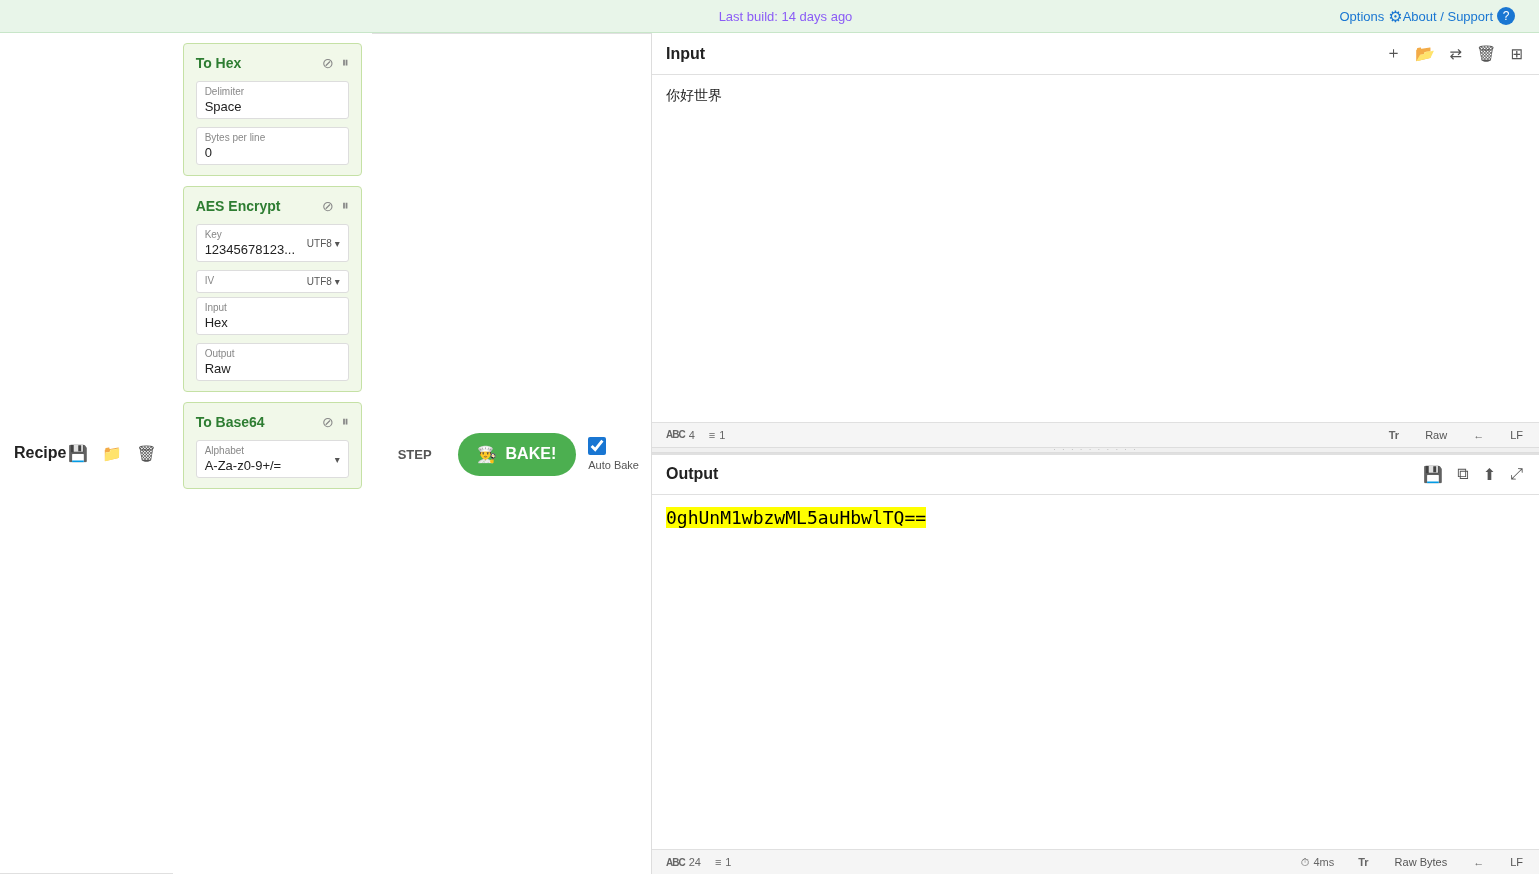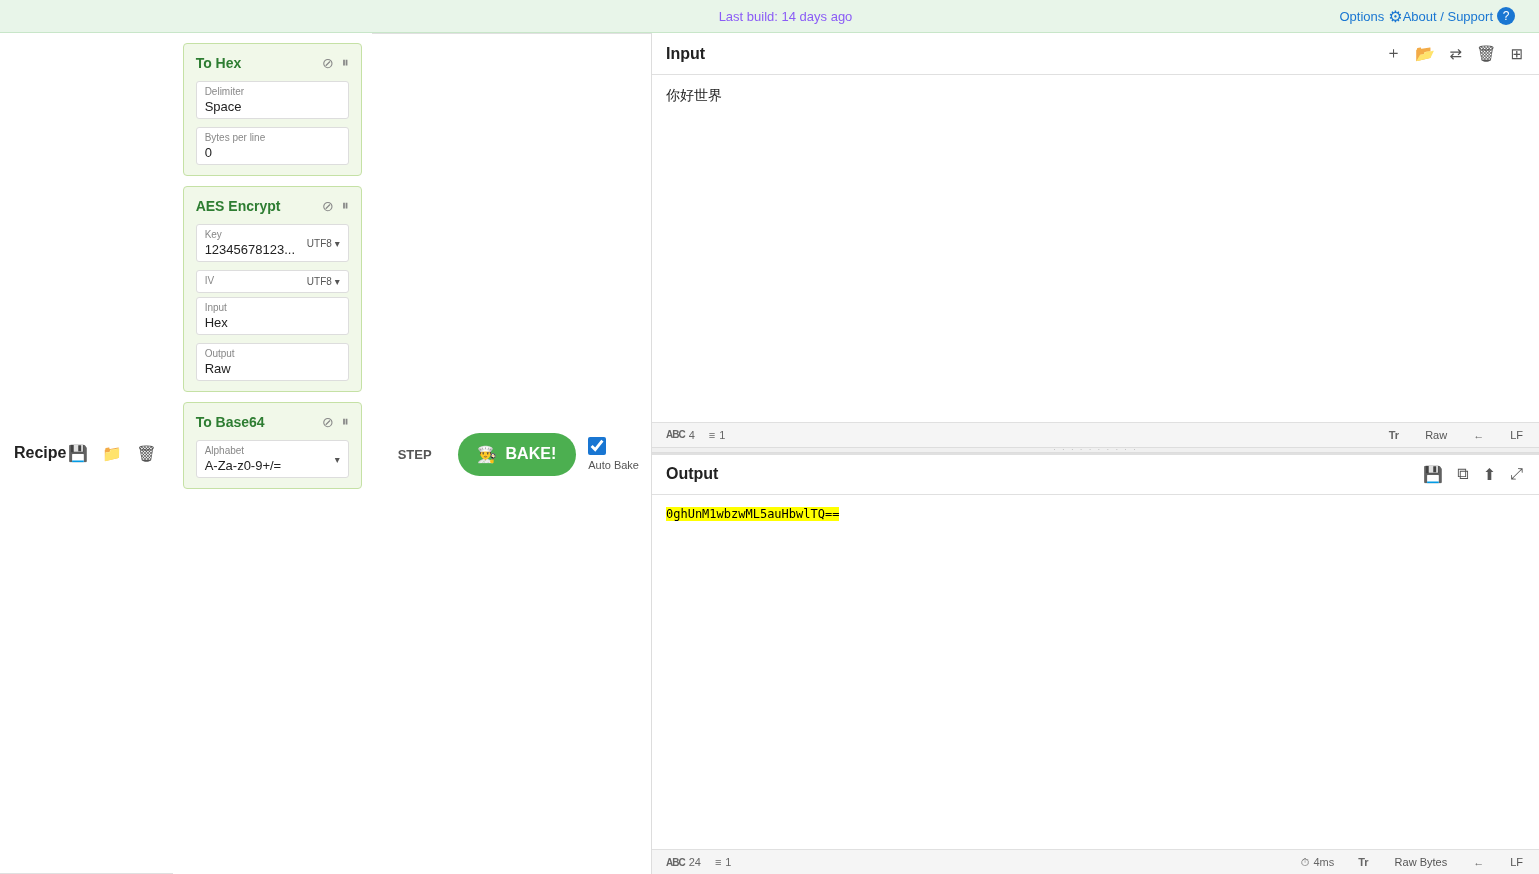--- a/index.html
+++ b/index.html
@@ -300,21 +300,21 @@
       flex: 1;
       display: flex;
       flex-direction: column;
       min-height: 0;
     }
 
     .output-text {
       flex: 1;
       padding: 12px 14px;
       font-family: 'Consolas', monospace;
-      font-size: 12px;
+      font-size: 18px;
       overflow-y: auto;
     }
 
     .output-highlight {
       background: #ffff00;
       color: #000;
     }
 
     .resize-handle {
       height: 6px;

